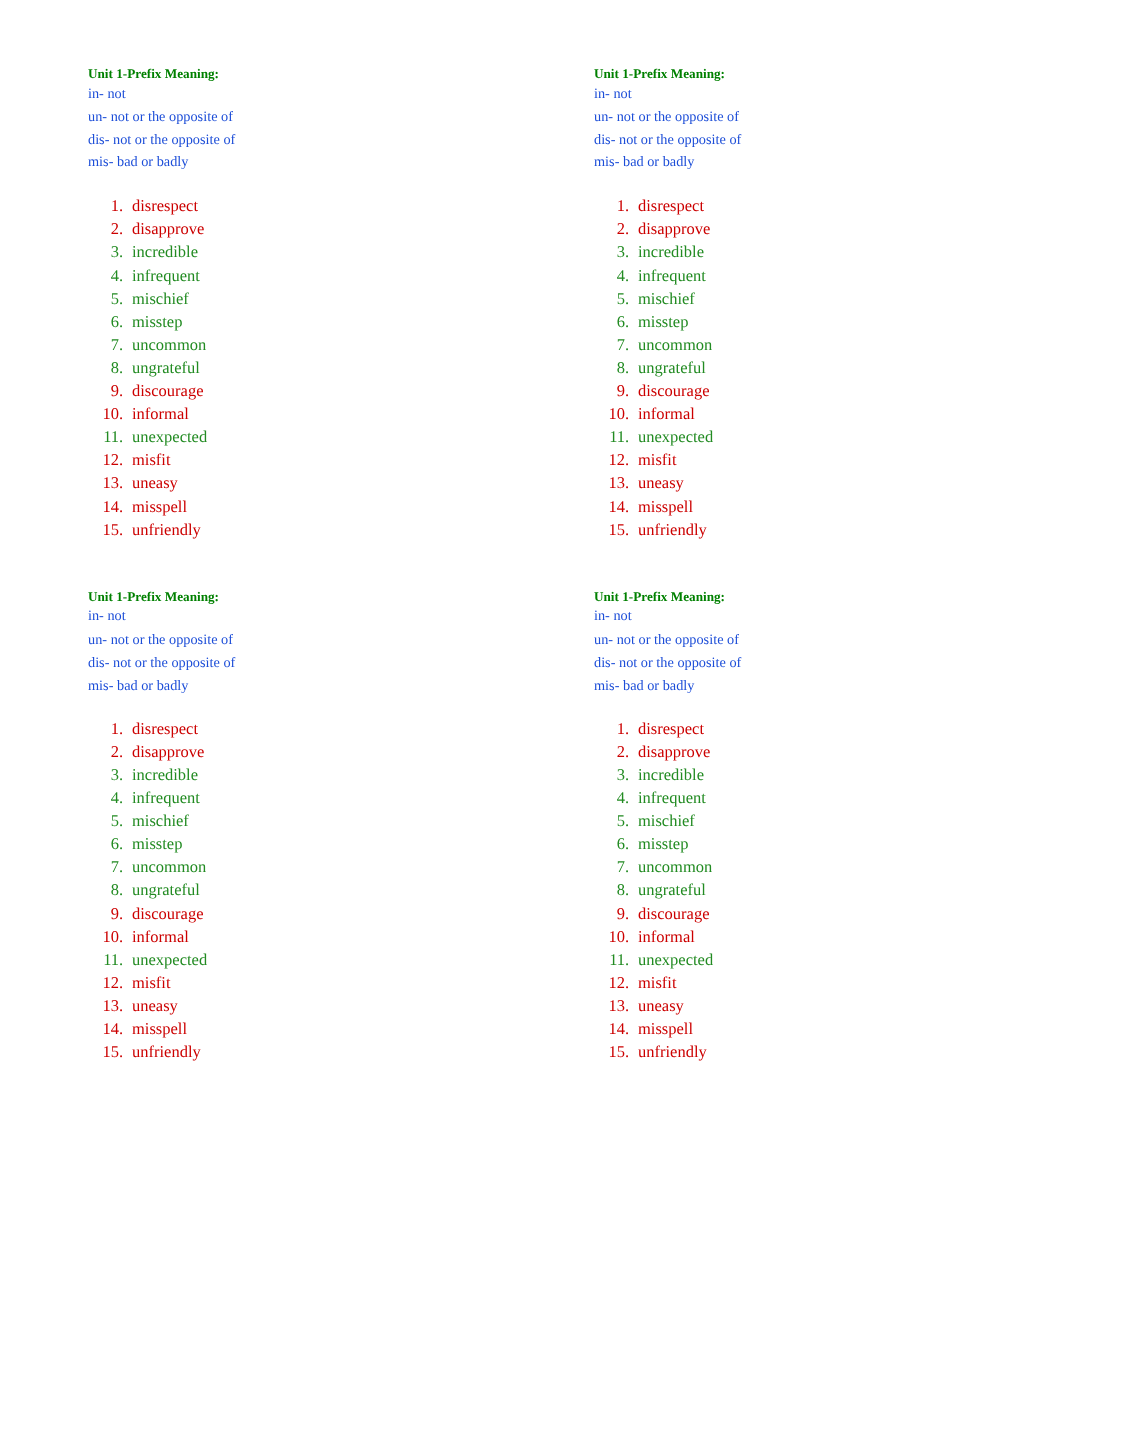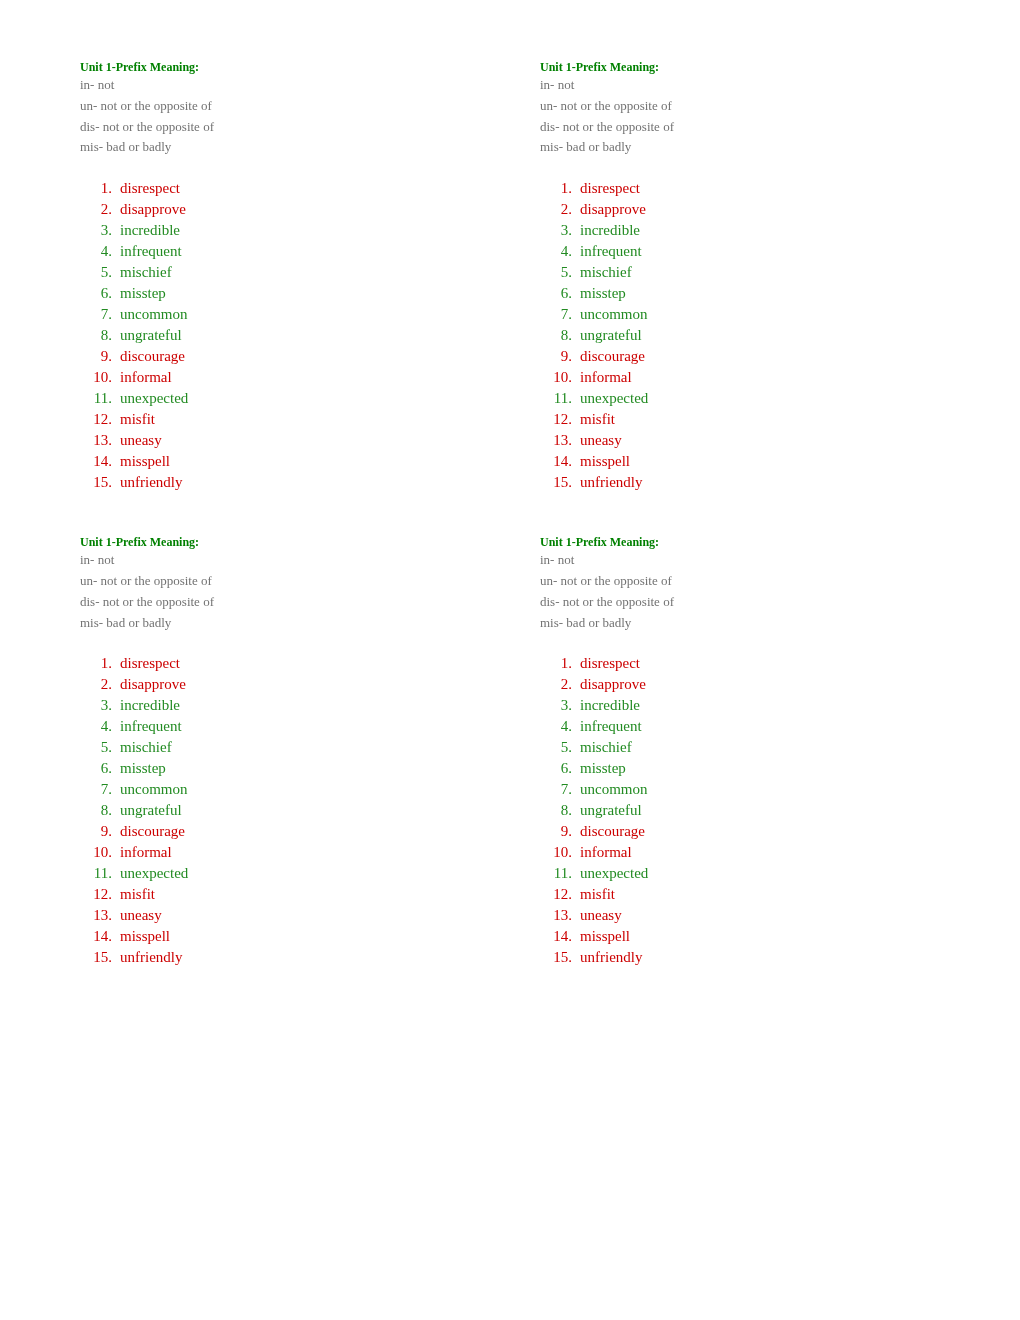--- a/index.html
+++ b/index.html
@@ -23,21 +23,21 @@
     .section-header {
       margin-bottom: 8px;
     }
     .section-title {
       color: #008000;
       font-size: 12px;
       font-weight: bold;
     }
     .prefix-line {
       font-size: 13px;
-      color: #737373;
+      color: #1d4ed8;
       line-height: 1.6;
     }
     .word-list {
       list-style: none;
       margin-top: 14px;
     }
     .word-list li {
       display: flex;
       align-items: baseline;
       margin-bottom: 4px;

